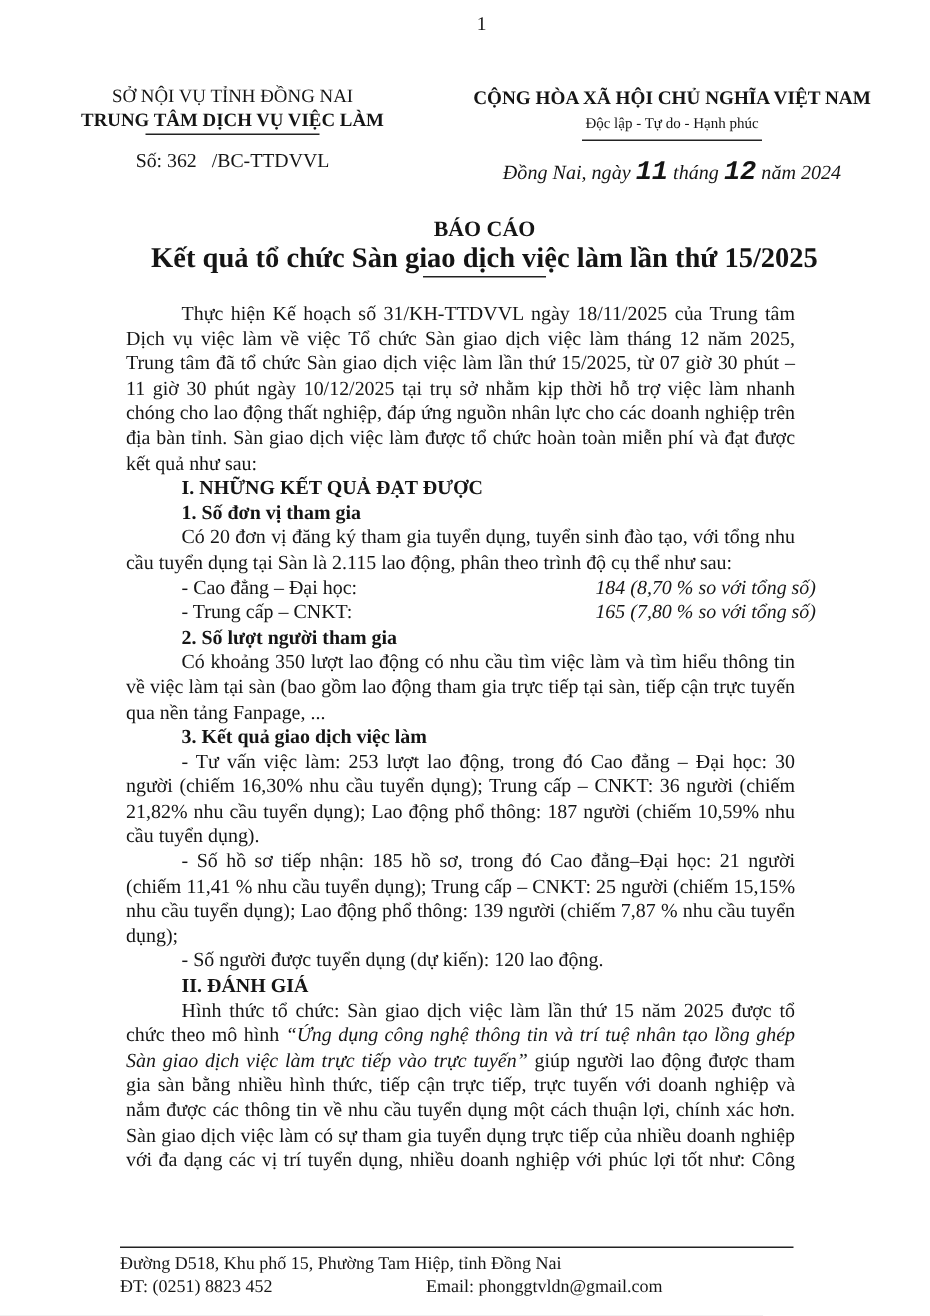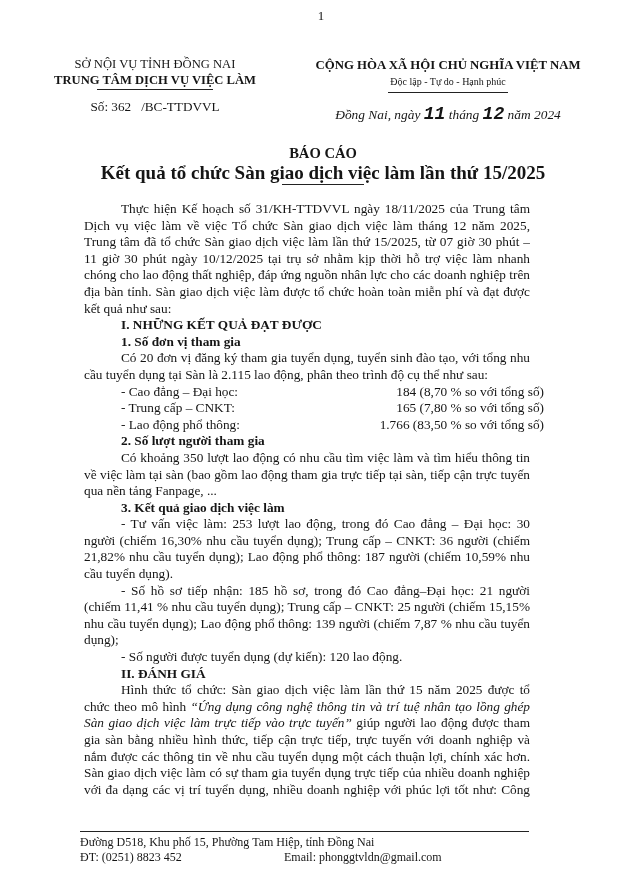--- a/index.html
+++ b/index.html
@@ -55,21 +55,21 @@
   }
   
   .body-block {
     position:absolute; top:201px; left:84px; width:446px;
     font-size:13.3px; line-height:16.6px; text-align:justify;
   }
   .body-block p { margin:0; text-indent:37px;font-family:Liberation Serif, serif; }
   .heading { font-weight:bold; }
   .stat-row { display:flex; padding-left:37px;gap:45px; }
   .stat-label { flex:0 0 205px; }
-  .stat-value { flex:0 0 173px; text-align:right; white-space:nowrap; }
+  .stat-value { flex:0 0 173px; text-align:right; white-space:nowrap;font-style:italic; }
   .justify-last { text-align-last:justify; }
   .quote-italic { font-style:italic; }
   
   .footer {
     position:absolute; top:831px; left:80px; width:449px;
     font-size:12px; line-height:15px;
   }
   .footer-line { border-top:1.7px solid #222; height:0; margin-bottom:3px; }
   .footer-row .phone { display:inline-block; width:204px; }
 </style>
@@ -106,24 +106,20 @@
     <p>Có 20 đơn vị đăng ký tham gia tuyển dụng, tuyển sinh đào tạo, với tổng nhu cầu tuyển dụng tại Sàn là 2.115 lao động, phân theo trình độ cụ thể như sau:</p>
 
     <div class="stat-row">
       <span class="stat-label">- Cao đẳng – Đại học:</span>
       <span class="stat-value">184 (8,70 % so với tổng số)</span>
     </div>
     <div class="stat-row">
       <span class="stat-label">- Trung cấp – CNKT:</span>
       <span class="stat-value">165 (7,80 % so với tổng số)</span>
     </div>
-    <div class="stat-row">
-      <span class="stat-label">- Lao động phổ thông:</span>
-      <span class="stat-value">1.766 (83,50 % so với tổng số)</span>
-    </div>
 
     <p class="heading">2. Số lượt người tham gia</p>
     <p>Có khoảng 350 lượt lao động có nhu cầu tìm việc làm và tìm hiểu thông tin về việc làm tại sàn (bao gồm lao động tham gia trực tiếp tại sàn, tiếp cận trực tuyến qua nền tảng Fanpage, ...</p>
     <p class="heading">3. Kết quả giao dịch việc làm</p>
     <p>- Tư vấn việc làm: 253 lượt lao động, trong đó Cao đẳng – Đại học: 30 người (chiếm 16,30% nhu cầu tuyển dụng); Trung cấp – CNKT: 36 người (chiếm 21,82% nhu cầu tuyển dụng); Lao động phổ thông: 187 người (chiếm 10,59% nhu cầu tuyển dụng).</p>
     <p>- Số hồ sơ tiếp nhận: 185 hồ sơ, trong đó Cao đẳng–Đại học: 21 người (chiếm 11,41 % nhu cầu tuyển dụng); Trung cấp – CNKT: 25 người (chiếm 15,15% nhu cầu tuyển dụng); Lao động phổ thông: 139 người (chiếm 7,87 % nhu cầu tuyển dụng);</p>
     <p>- Số người được tuyển dụng (dự kiến): 120 lao động.</p>
     <p class="heading">II. ĐÁNH GIÁ</p>
     <p class="justify-last"><span>Hình thức tổ chức: Sàn giao dịch việc làm lần thứ 15 năm 2025 được tổ chức theo mô hình </span><span class="quote-italic">“Ứng dụng công nghệ thông tin và trí tuệ nhân tạo lồng ghép Sàn giao dịch việc làm trực tiếp vào trực tuyến”</span><span> giúp người lao động được tham gia sàn bằng nhiều hình thức, tiếp cận trực tiếp, trực tuyến với doanh nghiệp và nắm được các thông tin về nhu cầu tuyển dụng một cách thuận lợi, chính xác hơn. Sàn giao dịch việc làm có sự tham gia tuyển dụng trực tiếp của nhiều doanh nghiệp với đa dạng các vị trí tuyển dụng, nhiều doanh nghiệp với phúc lợi tốt như: Công</span></p>
   </div>

